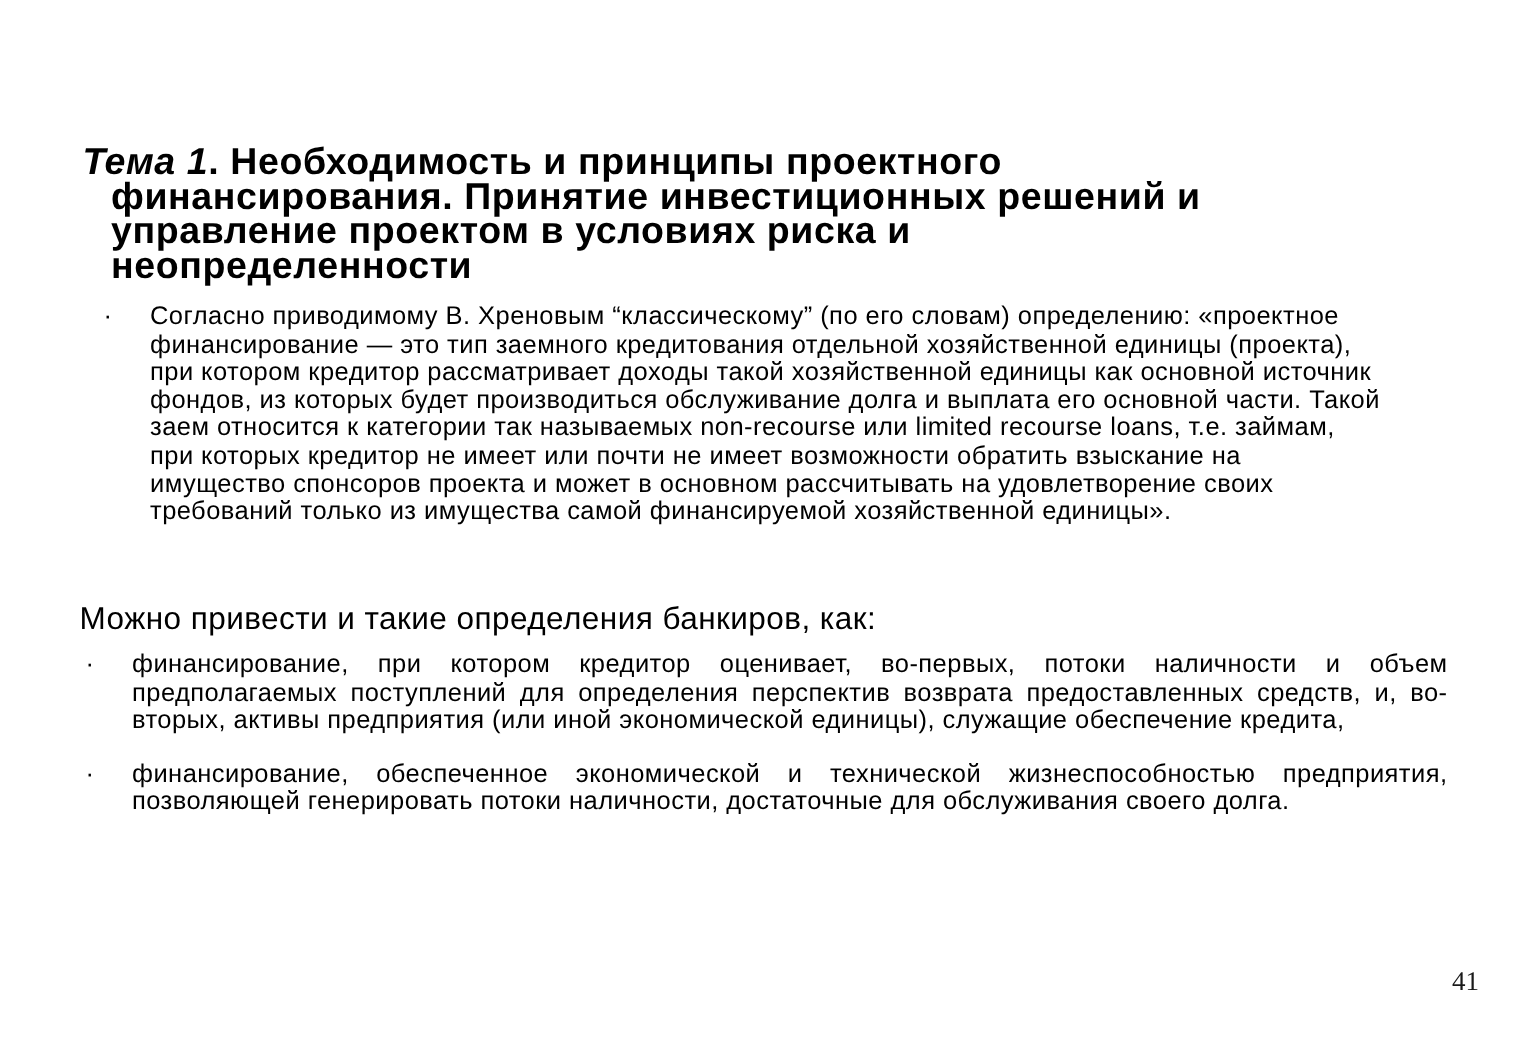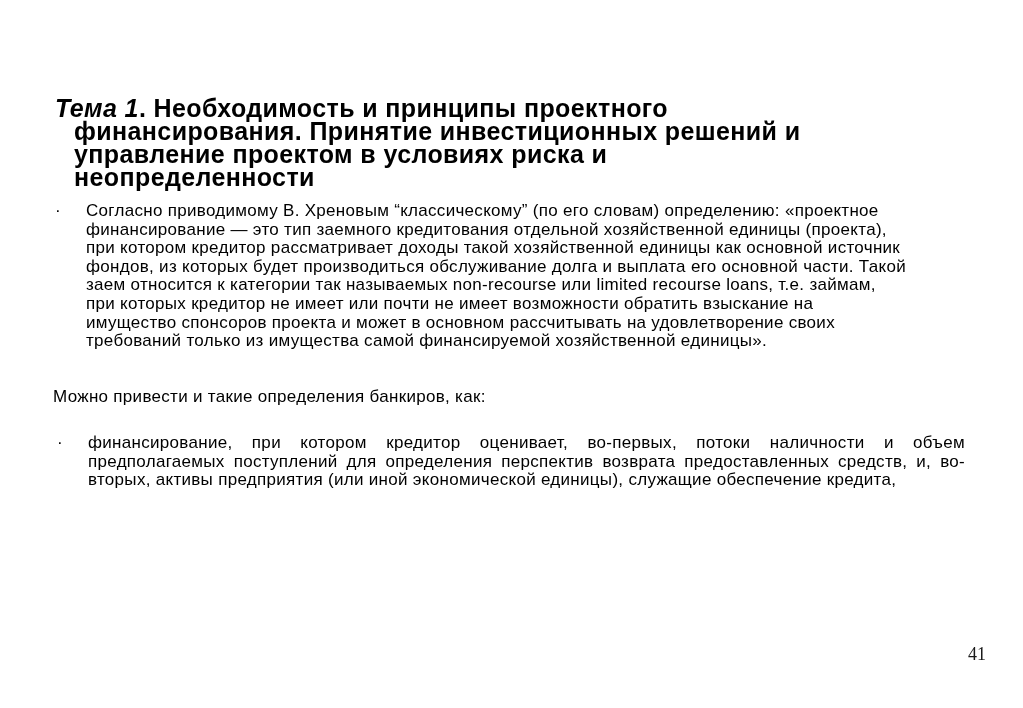--- a/index.html
+++ b/index.html
@@ -54,31 +54,31 @@
     position: relative;
   }
   .bullet-list li::before {
     content: "\00B7";
     position: absolute;
     left: -31px;
     top: 0;
     font-size: 17px;
   }
   .list-definition {
-    left: 86px;
+    left: 100px;
     top: 202px;
     width: 822px;
     text-align: left;
   }
   .intro-line {
     position: absolute;
     left: 53px;
-    top: 388px;
+    top: 404px;
     margin: 0;
-    font-size: 17px;
+    font-size: 21px;
     line-height: 18.6px;
     letter-spacing: 0.3px;
   }
   .list-bankers {
     left: 88px;
     top: 434px;
     width: 877px;
     text-align: justify;
   }
   .list-bankers li { margin-bottom: 17px; }
@@ -102,17 +102,18 @@
   </h2>
 
   <ul class="bullet-list list-definition">
     <li>Согласно приводимому В. Хреновым “классическому” (по его словам) определению: «проектное финансирование — это тип заемного кредитования отдельной хозяйственной единицы (проекта), при котором кредитор рассматривает доходы такой хозяйственной единицы как основной источник фондов, из которых будет производиться обслуживание долга и выплата его основной части. Такой заем относится к категории так называемых non-recourse или limited recourse loans, т.е. займам, при которых кредитор не имеет или почти не имеет возможности обратить взыскание на имущество спонсоров проекта и может в основном рассчитывать на удовлетворение своих требований только из имущества самой финансируемой хозяйственной единицы».</li>
   </ul>
 
   <p class="intro-line">Можно привести и такие определения банкиров, как:</p>
 
   <ul class="bullet-list list-bankers">
     <li>финансирование, при котором кредитор оценивает, во-первых, потоки наличности и объем предполагаемых поступлений для определения перспектив возврата предоставленных средств, и, во-вторых, активы предприятия (или иной экономической единицы), служащие обеспечение кредита,</li>
+    <li>финансирование, обеспеченное экономической и технической жизнеспособностью предприятия, позволяющей генерировать потоки наличности, достаточные для обслуживания своего долга.</li>
   </ul>
 
   <div class="page-number">41</div>
 
 </div>
 
 </body></html>

